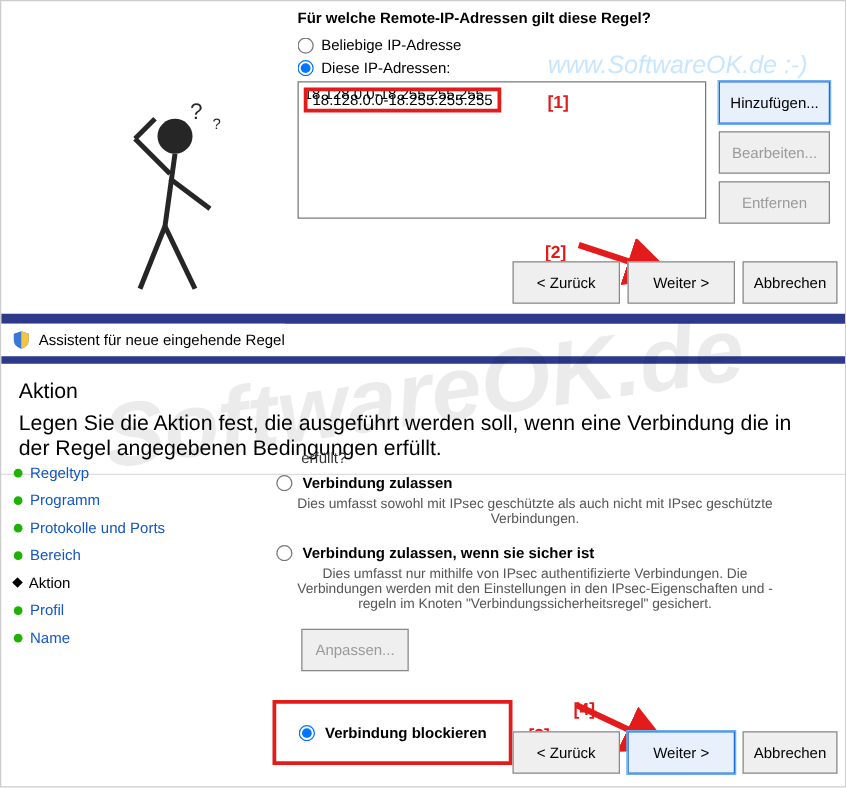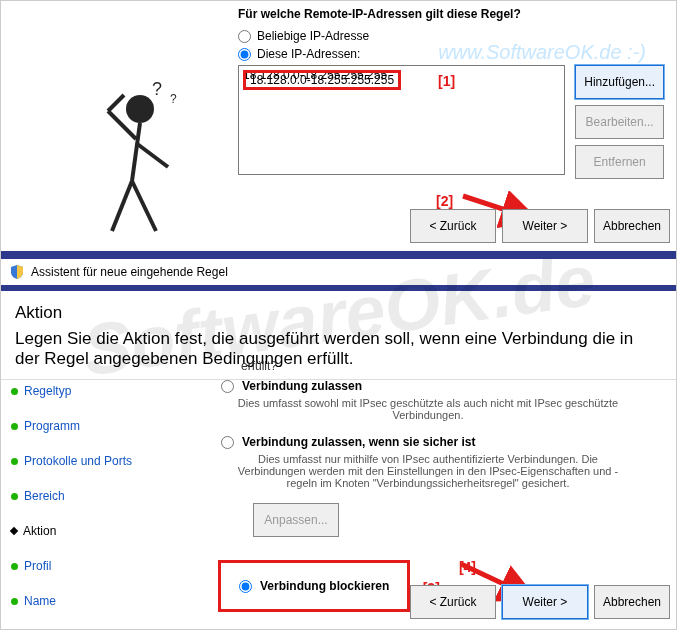--- a/index.html
+++ b/index.html
@@ -101,21 +101,21 @@
   
   .panel-bottom { position:absolute; top:290px; left:0; right:0; bottom:0; }
   .headline { font-size:17px; padding:12px 0 6px 14px; }
   .sub-desc { padding:0 14px 10px 14px; font-size:17px; }
   .divider { border-top:1px solid #ddd; margin:0 0 0 0; }
 
   .steps {
     position:absolute; top:72px; left:0; width:200px;
     padding-left:10px;
   }
-  .step-item { display:flex; align-items:center; gap:6px; margin:21px 0; color:#1356c4; font-size:12px;text-align:right; }
+  .step-item { display:flex; align-items:center; gap:6px; margin:8px 0; color:#1356c4; font-size:12px;text-align:right; }
   .step-item .dot { width:7px;height:7px;border-radius:50%; background:#1eb300; }
   .step-item.active { color:#000; }
   .step-item.active .dot { background:#000; border-radius:0; transform:rotate(45deg); width:6px;height:6px; }
 
   .action-area {
     position:absolute; top:68px; left:220px; right:10px;
   }
   .action-area .small { color:#555; font-size:11px; margin:2px 0 14px 7px; max-width:400px;text-align:center; }
   .radio-block { margin:6px 0; }
   .radio-block .lbl { font-weight:bold; margin-left:2px; }
@@ -244,21 +244,21 @@
         </label>
       <div class="small">Dies umfasst sowohl mit IPsec geschützte als auch nicht mit IPsec geschützte Verbindungen.</div>
     </div>
 
     <div class="radio-block">
       <label class="radio-row">
           <input type="radio" name="act" style="">
           <span class="lbl">Verbindung zulassen, wenn sie sicher ist</span>
         </label>
       <div class="small">Dies umfasst nur mithilfe von IPsec authentifizierte Verbindungen. Die Verbindungen werden mit den Einstellungen in den IPsec-Eigenschaften und -regeln im Knoten "Verbindungssicherheitsregel" gesichert.</div>
-      <button class="btn disabled" style="margin-left:32px;">Anpassen...</button>
+      <button class="btn disabled" style="margin-left:20px;">Anpassen...</button>
     </div>
 
     <div style="height:14px;"></div>
 
     <div class="radio-block boxed">
       <label class="radio-row" style="margin:12px;">
           <input type="radio" name="act" checked="" style="">
           <span class="lbl">Verbindung blockieren</span>
         </label>
     </div>

